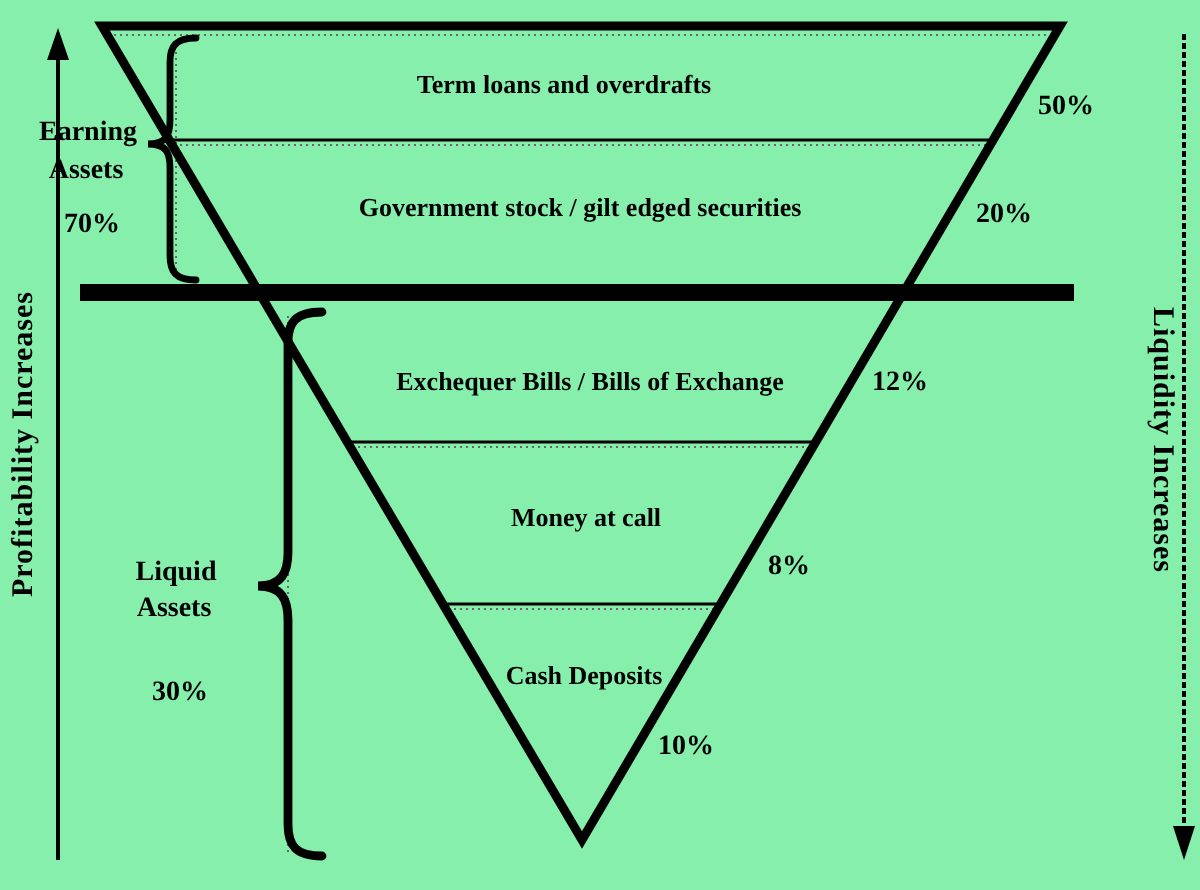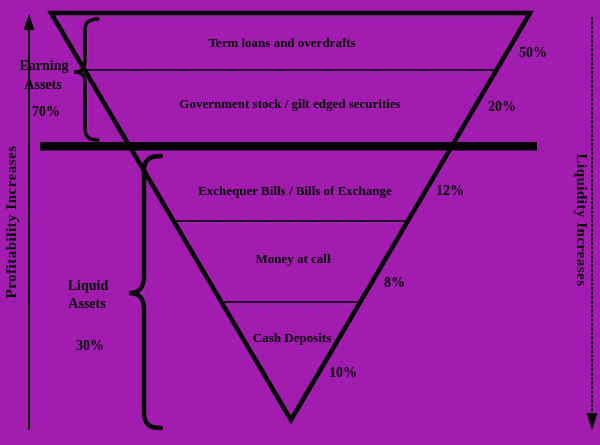--- a/index.html
+++ b/index.html
@@ -4,21 +4,21 @@
 <style>
   html, body {
     margin: 0;
     padding: 0;
     background: #ffffff;
   }
   #stage {
     position: relative;
     width: 600px;
     height: 445px;
-    background: #a21caf;
+    background: #86efac;
     font-family: "Liberation Serif", "DejaVu Serif", serif;
     overflow: hidden;
   }
   svg { display: block; }
   text {
     font-family: "Liberation Serif", "DejaVu Serif", serif;
     font-weight: bold;
     fill: #000000;
   }
   .layer-label   { font-size: 13px; }

